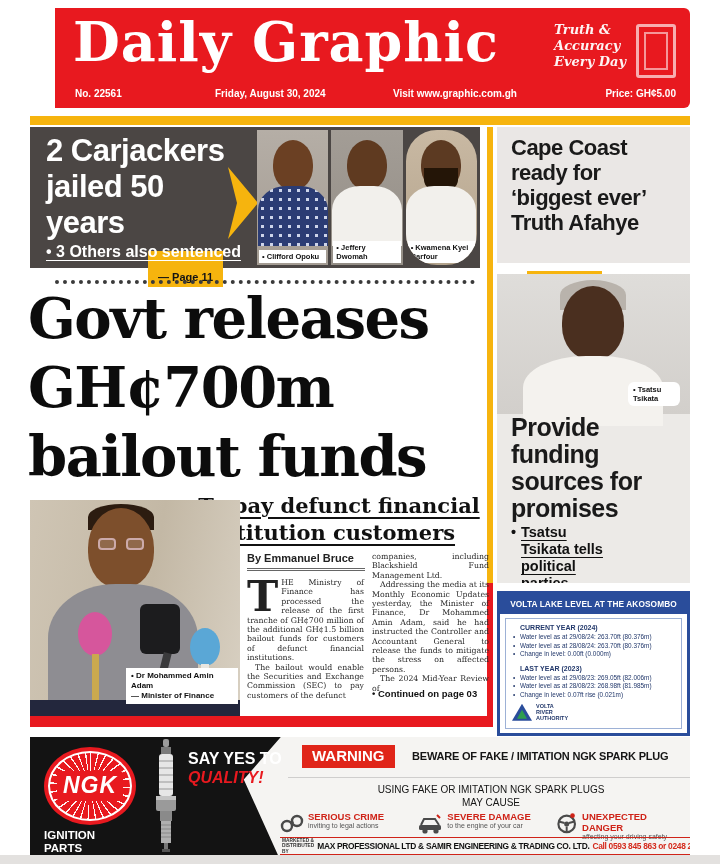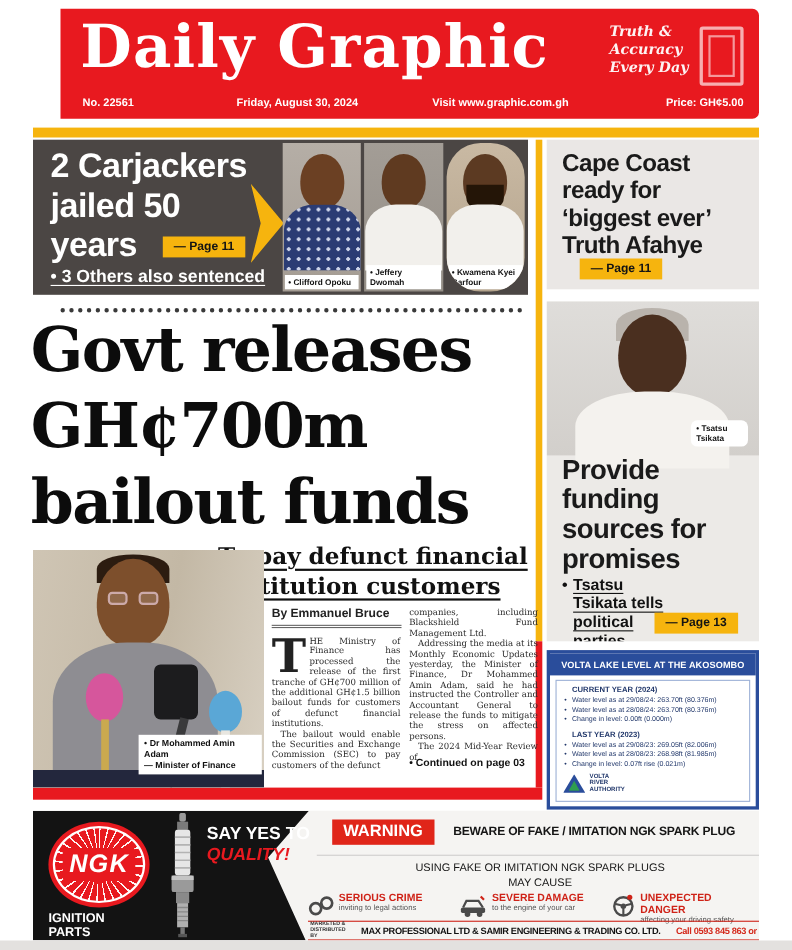--- a/index.html
+++ b/index.html
@@ -25,21 +25,21 @@
   .info-web{position:absolute;left:338px;}
   .info-price{position:absolute;right:14px;}
   .yellow-stripe{left:30px;top:116px;width:660px;height:9px;background:#f6b40e;}
 
   
   .cj-box{left:30px;top:127px;width:450px;height:141px;background:#4b4644;}
   .cj-headline{position:absolute;left:16px;top:6px;width:225px;color:#fff;
     font-weight:700;font-size:31px;line-height:36px;letter-spacing:-.5px;}
   .cj-headline span{display:block;}
   .page-tag{display:inline-block;background:#f6b40e;color:#141414;font-weight:700;
-    font-size:11px;padding:3px 10px 4px;}
+    font-size:11px;padding:20px 10px 4px;margin-top:36px;}
   .cj-tag{position:absolute;left:118px;top:88px;}
   .cj-sub{position:absolute;left:16px;top:116px;color:#fff;font-weight:700;font-size:16px;
     text-decoration:underline;text-underline-offset:3px;}
   .cj-arrow{position:absolute;left:198px;top:40px;width:30px;height:72px;background:#f6b40e;
     clip-path:polygon(0 0,100% 50%,0 100%,30% 50%);}
   .mugshots{position:absolute;left:227px;top:3px;right:3px;bottom:3px;display:flex;gap:3px;}
   .mug{flex:1;position:relative;overflow:hidden;}
   .mug1{background:linear-gradient(#b5aea6,#a49c93);}
   .mug2{background:linear-gradient(#a39d96,#948e86);}
   .mug3{background:linear-gradient(#c9b9a3,#b3a38c);border-radius:31px;}
@@ -171,21 +171,21 @@
     letter-spacing:-.2px;}
   .ad-sep{position:absolute;left:258px;right:0;top:40px;height:1px;background:#cfcecd;}
   .ad-cause{position:absolute;left:268px;top:46px;width:386px;text-align:center;font-weight:400;
     font-size:10px;line-height:13px;color:#151515;}
   .ad-cause span{display:block;}
   .ad-items{position:absolute;left:250px;top:74px;right:2px;display:flex;gap:4px;}
   .ad-item{flex:1;display:flex;gap:4px;align-items:flex-start;}
   .ad-item .tt{font-weight:700;font-size:9.5px;color:#cf2318;line-height:11px;}
   .ad-item .dd{font-size:7px;color:#555;line-height:8px;}
   .ad-strip{position:absolute;left:250px;right:0;top:100px;height:18px;border-top:1.5px solid #cf2318;
-    border-bottom:1.5px solid #cf2318;display:flex;align-items:center;gap:14px;padding:0 2px;}
+    border-bottom:1.5px solid #cf2318;display:flex;align-items:center;gap:3px;padding:0 2px;}
   .mk{font-weight:700;font-size:4.8px;line-height:5.4px;color:#333;width:34px;}
   .mk span{display:block;}
   .dist{font-weight:700;font-size:8.4px;color:#111;letter-spacing:-.3px;white-space:nowrap;}
   .call{font-weight:700;font-size:8.4px;color:#d42a1c;letter-spacing:-.3px;white-space:nowrap;}
   .bottom-gray{left:0;top:855px;width:720px;height:9px;background:#e3e1df;}
 </style>
 </head>
 <body>
 
 <div id="page">

